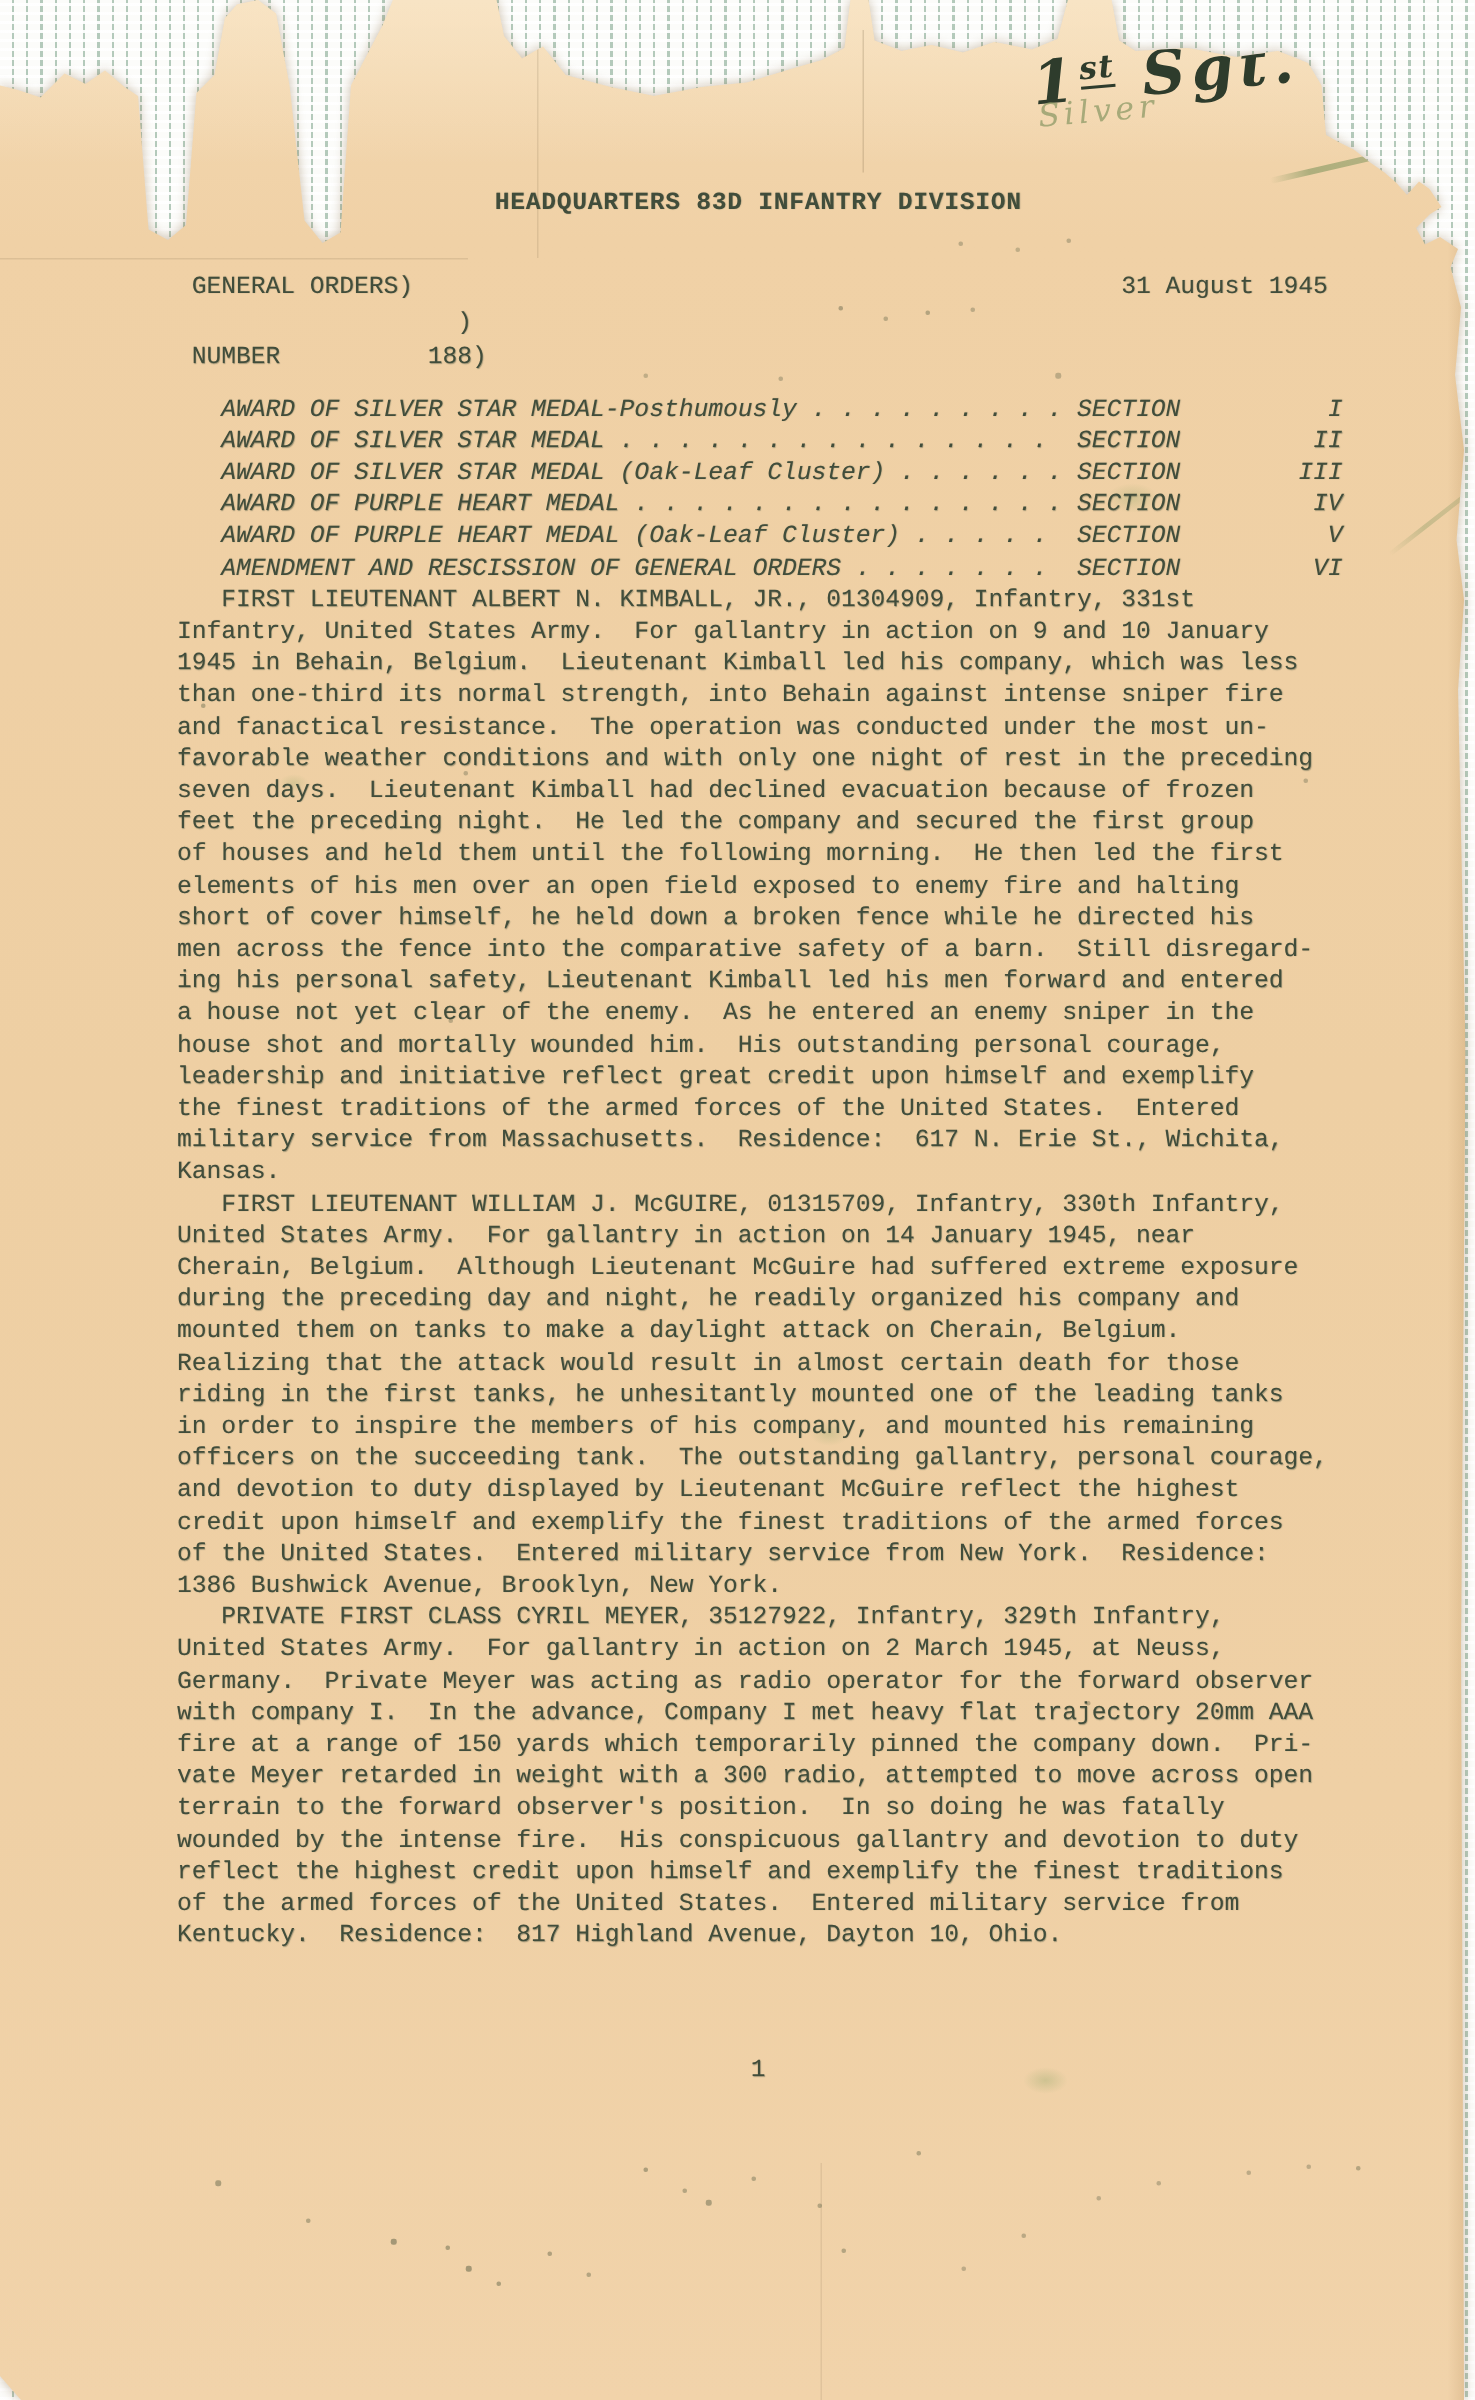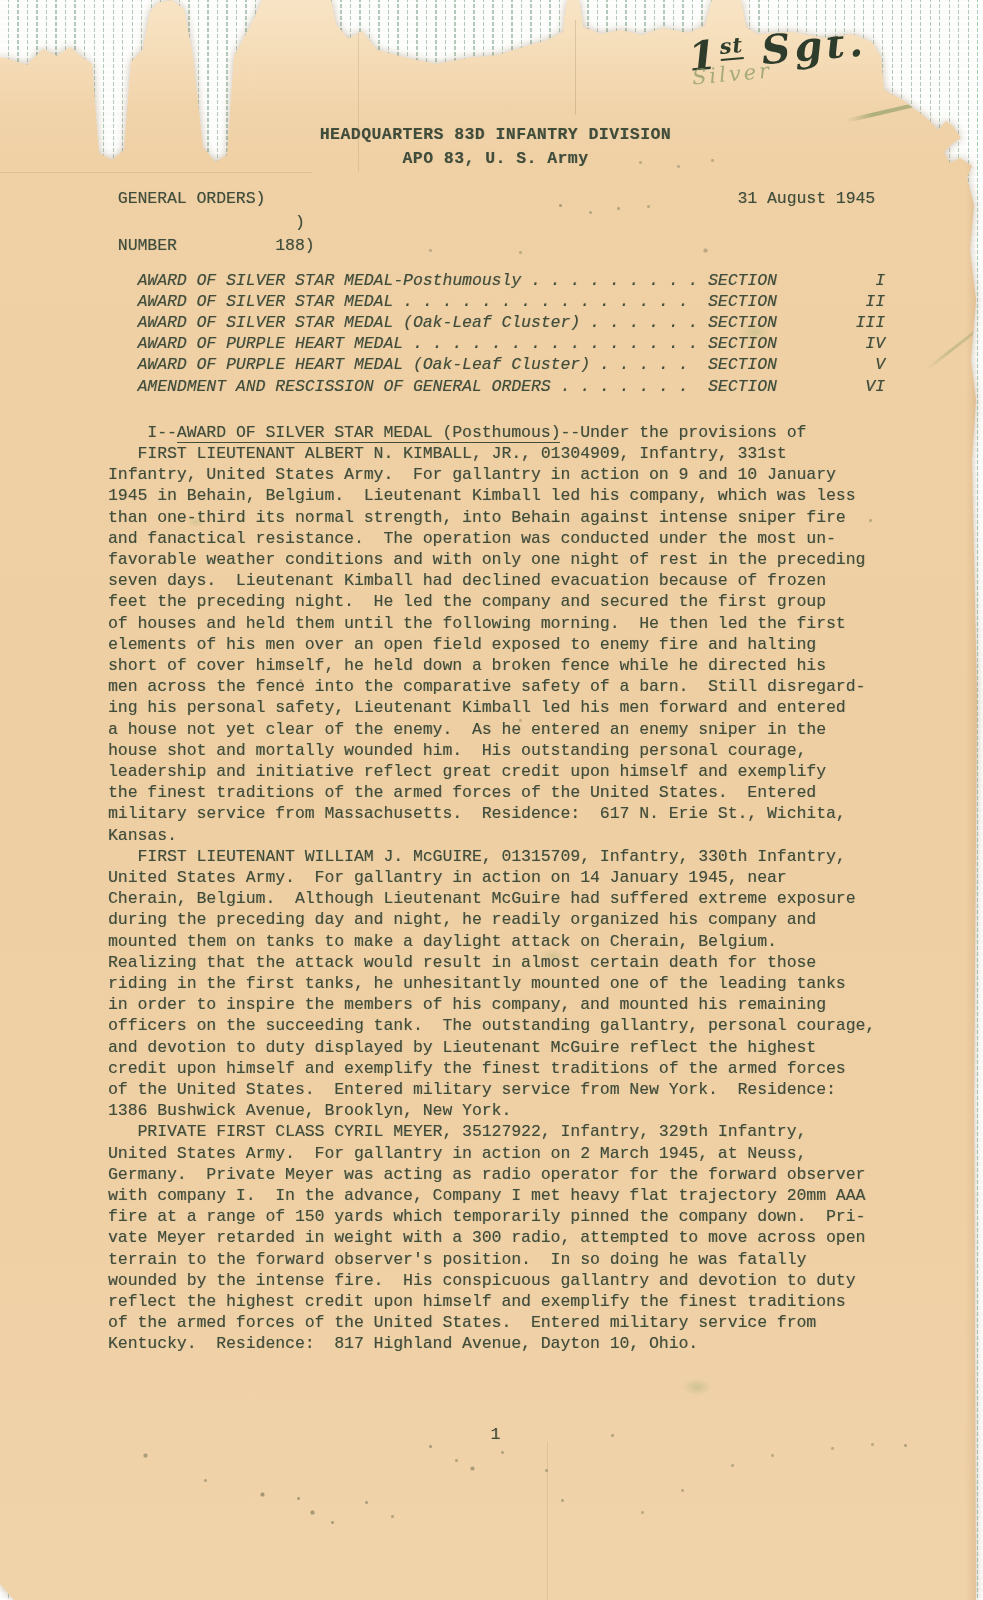--- a/index.html
+++ b/index.html
@@ -41,23 +41,23 @@
   .crease.c2{left:358px;top:0;width:1px;height:172px;background:rgba(120,100,70,.16);}
   .crease.c3{left:0;top:172px;width:312px;height:1px;background:rgba(120,100,70,.16);}
   .crease.c4{left:547px;top:1442px;width:1px;height:158px;background:rgba(120,100,70,.14);}
 
   .typed,.hq,.page-number{
     color:#414d3b;white-space:pre;
     font-family:"Liberation Mono", monospace;
     font-size:16.4px;line-height:21.2px;
     text-shadow:0.4px 0.4px 0.7px rgba(65,77,59,.45);
   }
-  .doc{position:absolute;left:108px;top:123px;width:775px;}
+  .doc{position:absolute;left:118px;top:123px;width:775px;}
   .hq{text-align:center;line-height:24px;letter-spacing:.5px;font-weight:bold;}
-  .orders{margin-top:16px;line-height:23.5px;}
+  .orders{margin-top:32px;line-height:23.5px;}
   .toc{margin-top:12px;font-style:italic;}
   .heading-line{margin-top:25px;}
   .heading-line .u{border-bottom:1.6px solid #414d3b;padding-bottom:0.5px;}
   .page-number{margin-top:69px;text-align:center;}
 
   .handwriting{
     position:absolute;left:688px;top:24px;width:200px;
     font-family:"DejaVu Serif", serif;font-style:italic;font-weight:600;
     font-size:40px;color:#2e3c2c;letter-spacing:4px;transform:rotate(-5deg);
     white-space:nowrap;
@@ -118,31 +118,29 @@
     <div class="green-blob gb3"></div>
     <div class="green-blob gb4"></div>
     <div class="green-stroke s1"></div>
     <div class="green-stroke s2"></div>
 
     <div class="handwriting"><span>1</span><span class="sup">st</span><span> Sgt. C</span></div>
     <div class="pencil">Silver</div>
 
     <div class="doc">
       <div class="hq">HEADQUARTERS 83D INFANTRY DIVISION</div>
-      <div class="hq">APO 83, U. S. Army</div>
       <div class="typed orders"> GENERAL ORDERS)                                                31 August 1945
                    )
  NUMBER          188)</div>
       <div class="typed toc">   AWARD OF SILVER STAR MEDAL-Posthumously . . . . . . . . . SECTION          I
    AWARD OF SILVER STAR MEDAL . . . . . . . . . . . . . . .  SECTION         II
    AWARD OF SILVER STAR MEDAL (Oak-Leaf Cluster) . . . . . . SECTION        III
    AWARD OF PURPLE HEART MEDAL . . . . . . . . . . . . . . . SECTION         IV
    AWARD OF PURPLE HEART MEDAL (Oak-Leaf Cluster) . . . . .  SECTION          V
    AMENDMENT AND RESCISSION OF GENERAL ORDERS . . . . . . .  SECTION         VI</div>
-      <div class="typed heading-line"><span>    I--</span><span class="u">AWARD OF SILVER STAR MEDAL (Posthumous)</span><span>--Under the provisions of</span></div>
       <div class="typed">   FIRST LIEUTENANT ALBERT N. KIMBALL, JR., 01304909, Infantry, 331st
 Infantry, United States Army.  For gallantry in action on 9 and 10 January
 1945 in Behain, Belgium.  Lieutenant Kimball led his company, which was less
 than one-third its normal strength, into Behain against intense sniper fire
 and fanactical resistance.  The operation was conducted under the most un-
 favorable weather conditions and with only one night of rest in the preceding
 seven days.  Lieutenant Kimball had declined evacuation because of frozen
 feet the preceding night.  He led the company and secured the first group
 of houses and held them until the following morning.  He then led the first
 elements of his men over an open field exposed to enemy fire and halting

